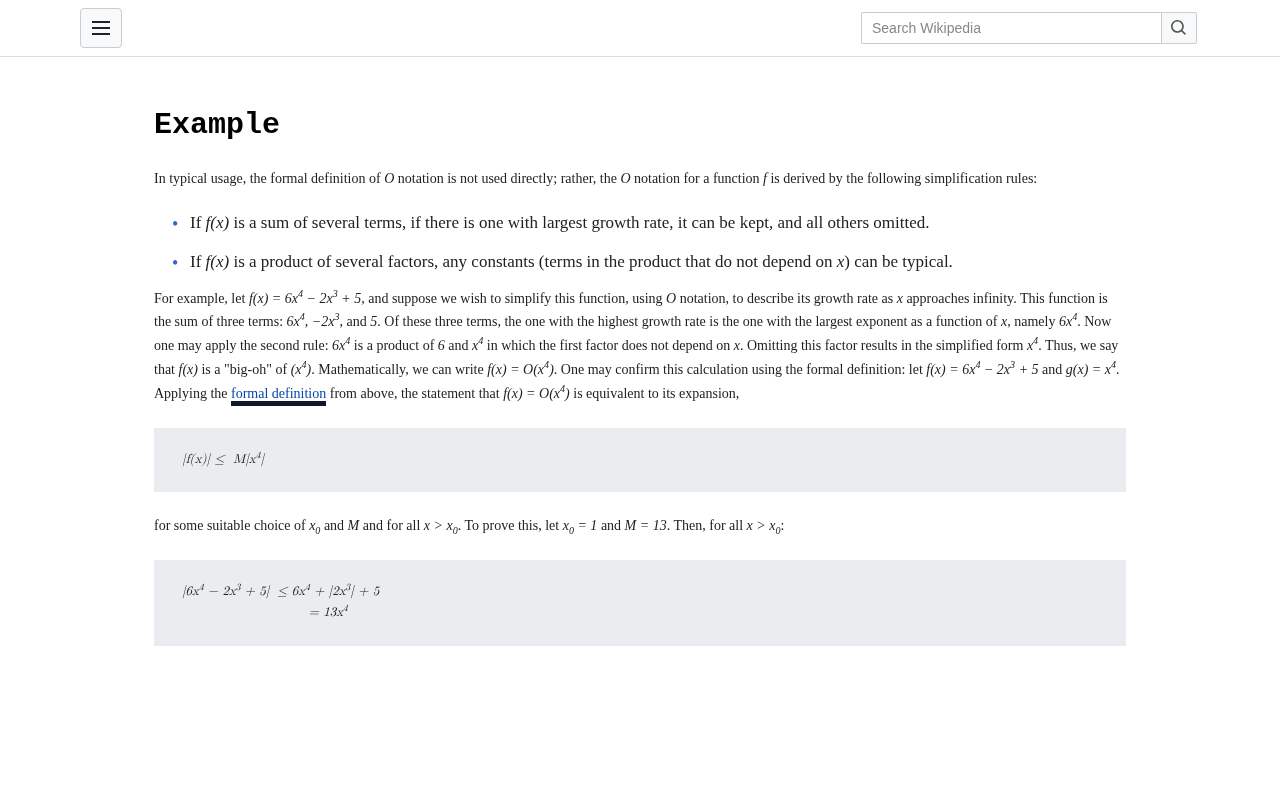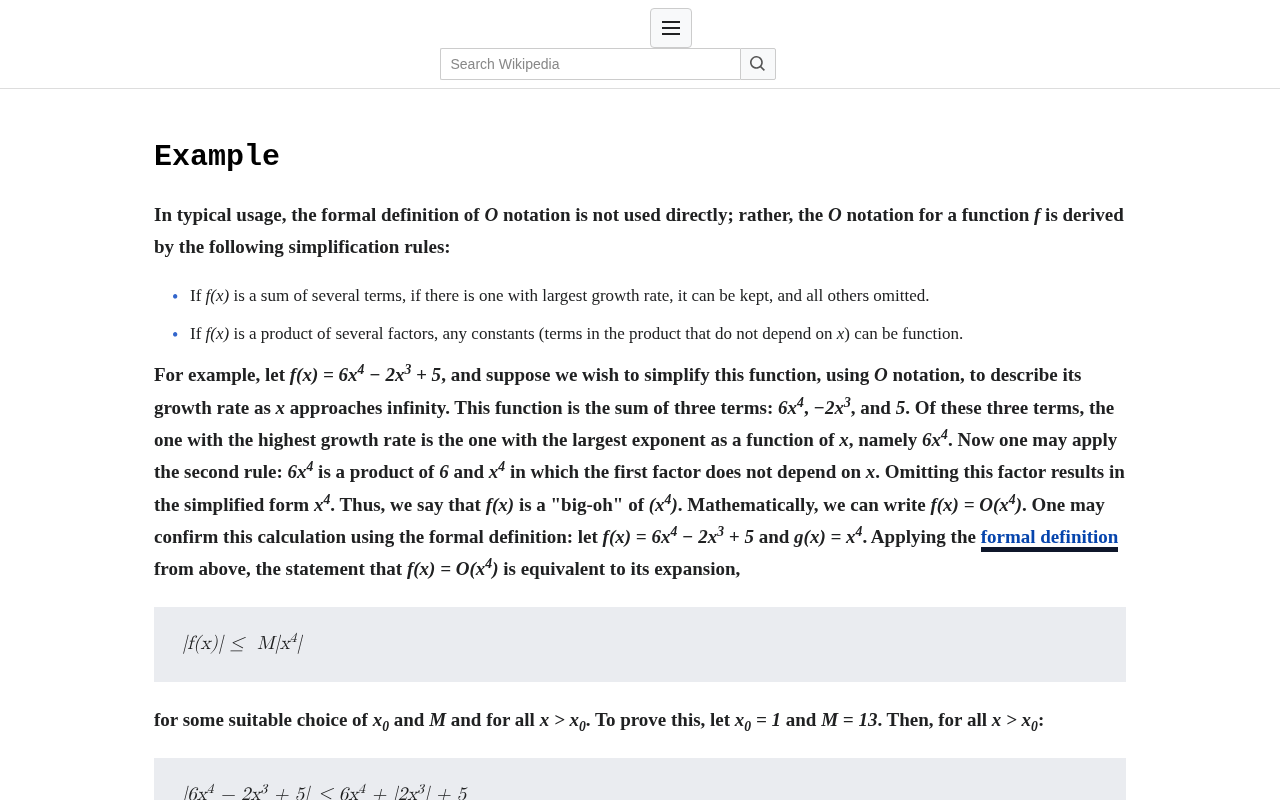--- a/index.html
+++ b/index.html
@@ -10,21 +10,20 @@
       line-height: 1.6;
       background: #fff;
     }
     .top-bar {
       display: flex;
       align-items: center;
       justify-content: space-between;
       padding: 8px 18px 8px 18px;
       border-bottom: 1px solid #ddd;
       background: #fff;
-      flex-direction: column;
     }
     .hamburger-btn {
       width: 42px;
       height: 40px;
       border: 1px solid #ccc;
       border-radius: 4px;
       background: #f8f9fa;
       display: flex;
       flex-direction: column;
       justify-content: center;
@@ -75,24 +74,23 @@
       padding: 36px 84px 40px 84px;
     }
     h2.section-title {
       font-family: Liberation Mono, monospace;
       font-weight: 600;
       font-size: 30px;
       margin: 8px 0 18px 0;
       color: #000;
     }
     p.body-text {
-      font-size: 19px;
+      font-size: 14px;
       line-height: 1.7;
       margin: 0 0 10px 0;
-      font-weight: bold;
     }
     ul.rule-list {
       list-style: none;
       margin: 18px 0 8px 0;
       padding-left: 22px;
     }
     ul.rule-list li {
       position: relative;
       padding-left: 14px;
       margin-bottom: 10px;
@@ -104,21 +102,21 @@
       position: absolute;
       left: -4px;
       color: #3366cc;
       font-size: 18px;
     }
     .eq-block {
       background: #eaecf0;
       padding: 22px 28px;
       margin: 22px 0;
       font-family: 'Latin Modern Math', 'STIX Two Math', 'Times New Roman', serif;
-      font-size: 19px;
+      font-size: 13px;
     }
     .eq-aligned {
       display: table;
     }
     .eq-row { display: table-row; }
     .eq-cell-l { display: table-cell; text-align: left; padding-right: 6px; white-space: nowrap; }
     .eq-cell-r { display: table-cell; text-align: center; padding-left: 2px; white-space: nowrap; }
     .fvar { font-style: italic; }
     sup { font-size: 0.72em; vertical-align: super; line-height: 0; }
     sub { font-size: 0.72em; vertical-align: sub; line-height: 0; }
@@ -149,21 +147,21 @@
 
   <p class="body-text">
     <span>In typical usage, the formal definition of </span><span class="fvar">O</span><span> notation is not used directly; rather, the </span><span class="fvar">O</span><span> notation for a function </span><span class="fvar">f</span><span> is derived by the following simplification rules:</span>
   </p>
 
   <ul class="rule-list">
     <li>
       <span>If </span><span class="fvar">f(x)</span><span> is a sum of several terms, if there is one with largest growth rate, it can be kept, and all others omitted.</span>
     </li>
     <li>
-      <span>If </span><span class="fvar">f(x)</span><span> is a product of several factors, any constants (terms in the product that do not depend on </span><span class="fvar">x</span><span>) can be function.</span>
+      <span>If </span><span class="fvar">f(x)</span><span> is a product of several factors, any constants (terms in the product that do not depend on </span><span class="fvar">x</span><span>) can be typical.</span>
     </li>
   </ul>
 
   <p class="body-text">
     <span>For example, let </span><span class="fvar">f(x) = 6x<sup>4</sup> − 2x<sup>3</sup> + 5</span><span>, and suppose we wish to simplify this function, using </span><span class="fvar">O</span><span> notation, to describe its growth rate as </span><span class="fvar">x</span><span> approaches infinity. This function is the sum of three terms: </span><span class="fvar">6x<sup>4</sup></span>, <span class="fvar">−2x<sup>3</sup></span><span>, and </span><span class="fvar">5</span><span>. Of these three terms, the one with the highest growth rate is the one with the largest exponent as a function of </span><span class="fvar">x</span><span>, namely </span><span class="fvar">6x<sup>4</sup></span><span>. Now one may apply the second rule: </span><span class="fvar">6x<sup>4</sup></span><span> is a product of </span><span class="fvar">6</span><span> and </span><span class="fvar">x<sup>4</sup></span><span> in which the first factor does not depend on </span><span class="fvar">x</span><span>. Omitting this factor results in the simplified form </span><span class="fvar">x<sup>4</sup></span><span>. Thus, we say that </span><span class="fvar">f(x)</span><span> is a "big-oh" of </span><span class="fvar">(x<sup>4</sup>)</span><span>. Mathematically, we can write </span><span class="fvar">f(x) = O(x<sup>4</sup>)</span><span>. One may confirm this calculation using the formal definition: let </span><span class="fvar">f(x) = 6x<sup>4</sup> − 2x<sup>3</sup> + 5</span><span> and </span><span class="fvar">g(x) = x<sup>4</sup></span><span>. Applying the </span><a href="#" class="link">formal definition</a><span> from above, the statement that </span><span class="fvar">f(x) = O(x<sup>4</sup>)</span><span> is equivalent to its expansion,</span>
   </p>
 
   <div class="eq-block">
     <span class="fvar">|<span>f</span>(<span>x</span>)| ≤ &nbsp;M|<span>x</span><sup>4</sup>|</span>
   </div>

